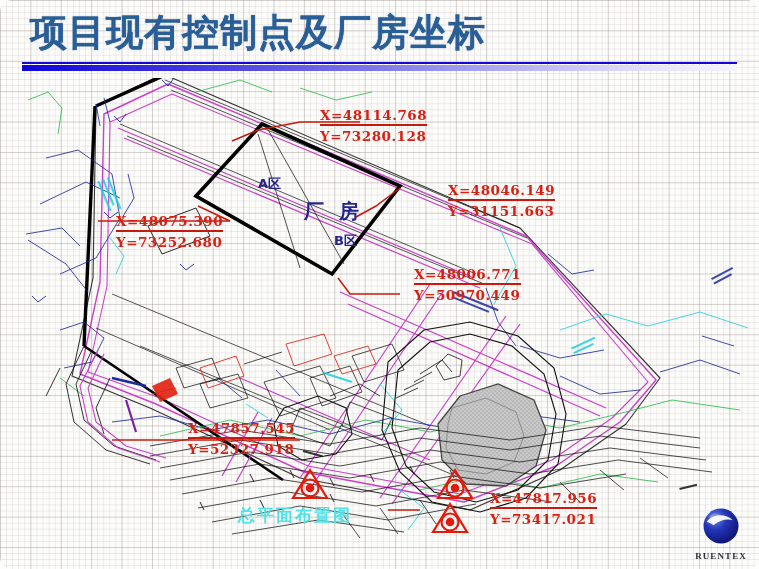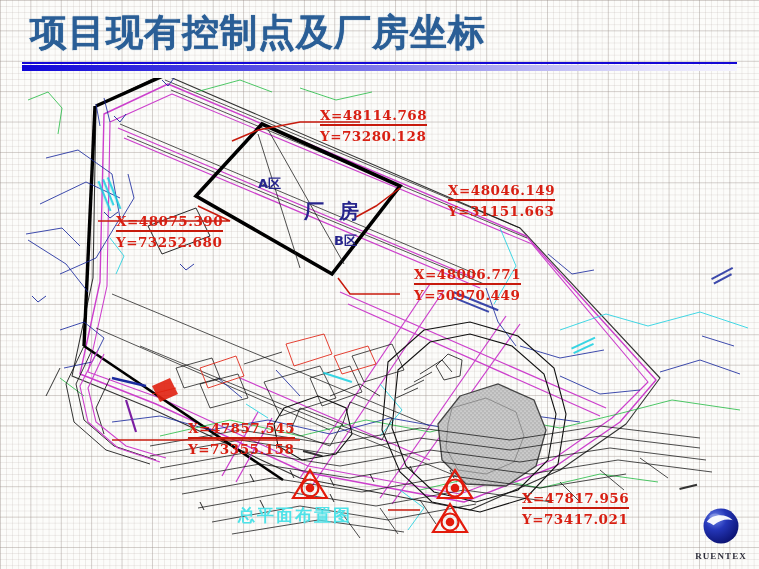--- a/index.html
+++ b/index.html
@@ -17,20 +17,21 @@
       linear-gradient(to right, rgba(150,140,135,0.30) 1px, transparent 1px),
       linear-gradient(to bottom, rgba(150,140,135,0.30) 1px, transparent 1px),
       linear-gradient(to right, rgba(190,180,175,0.26) 1px, transparent 1px),
       linear-gradient(to bottom, rgba(190,180,175,0.26) 1px, transparent 1px);
     background-size:
       30.4px 30.4px,
       30.4px 30.4px,
       6.08px 6.08px,
       6.08px 6.08px;
     background-position:0 0,0 0,0 0,0 0;
+    border-radius:12px;
   }
   
   #header{
     position:absolute;left:0;top:0;width:759px;height:80px;
   }
   #page-title{
     position:absolute;left:30px;top:8px;
     font-size:37px;font-weight:bold;color:#2a5e96;
     letter-spacing:1px;
     font-family:"DejaVu Sans","Liberation Sans",sans-serif;
@@ -375,24 +376,24 @@
 
   <div class="coord" id="coord-4" style="left:414px;top:267px;">
     <span class="cline cx">X=48006.771</span>
     <span class="rule"></span>
     <span class="cline cy">Y=50970.449</span>
   </div>
 
   <div class="coord" id="coord-5" style="left:188px;top:421px;">
     <span class="cline cx">X=47857.545</span>
     <span class="rule"></span>
-    <span class="cline cy">Y=73355.158</span>
-  </div>
-
-  <div class="coord" id="coord-6" style="left:490px;top:491px;margin-left:32px;">
+    <span class="cline cy">Y=52327.918</span>
+  </div>
+
+  <div class="coord" id="coord-6" style="left:490px;top:491px;">
     <span class="cline cx">X=47817.956</span>
     <span class="rule"></span>
     <span class="cline cy">Y=73417.021</span>
   </div>
 
   <div class="zone" id="zone-a" style="left:258px;top:175px;">A区</div>
   <div class="zone" id="zone-plant" style="left:304px;top:198px;">厂 房</div>
   <div class="zone" id="zone-b" style="left:334px;top:232px;">B区</div>
 
   <div id="drawing-caption">总平面布置图</div>

